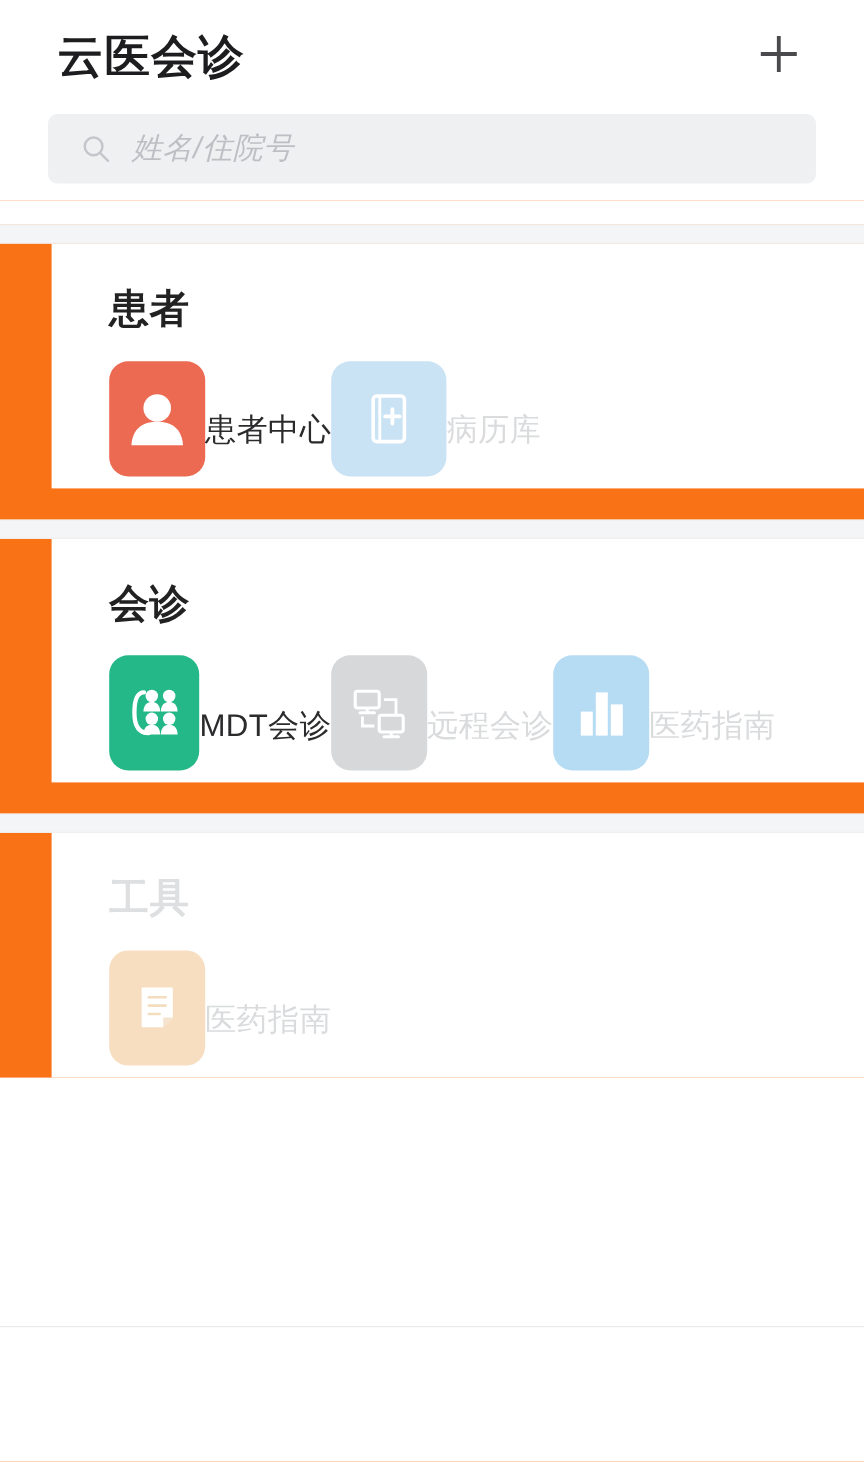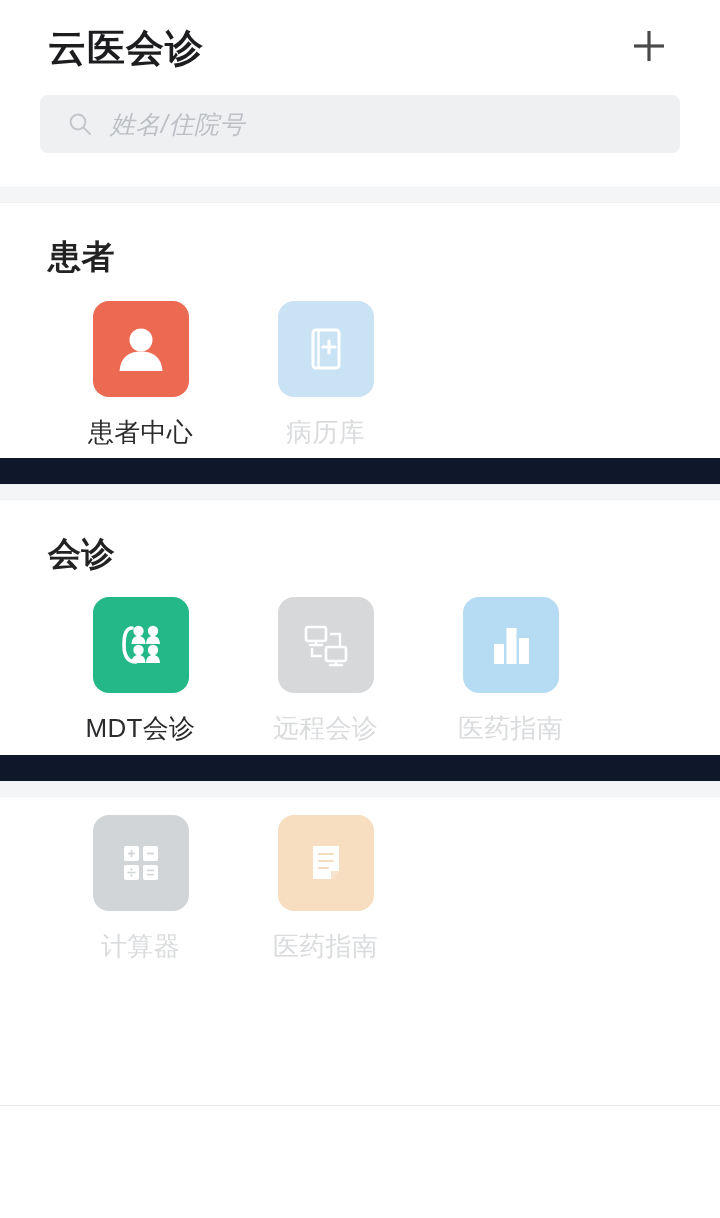--- a/index.html
+++ b/index.html
@@ -13,21 +13,21 @@
     font-family: "Liberation Sans", "DejaVu Sans", sans-serif;
     overflow: hidden;
     position: relative;
   }
   .phone {
     width: 720px;
     height: 1218px;
     position: relative;
     display: flex;
     flex-direction: column;
-    background: #0f172a;
+    background: #f97316;
   }
 
   
   .header {
     height: 95px;
     flex: 0 0 95px;
     display: flex;
     align-items: center;
     justify-content: space-between;
     padding: 0 44px 0 48px;
@@ -102,20 +102,21 @@
     height: 20px;
     flex: 0 0 20px;
     background: #ffffff;
   }
 
   
   .section {
     background: #ffffff;
     padding: 0 48px;
     box-sizing: border-box;
+    margin-left: 43px;
   }
   .section-title {
     font-size: 33px;
     font-weight: bold;
     color: #222222;
     padding-top: 34px;
     padding-bottom: 6px;
     line-height: 1.2;
     letter-spacing: 0.5px;
   }
@@ -123,21 +124,21 @@
     color: #dddfe1;
   }
   .grid {
     display: flex;
     flex-wrap: wrap;
     padding-top: 18px;
   }
   .tile {
     width: 185px;
     display: flex;
-    flex-direction: column;
+    flex-direction: row;
     align-items: center;
     margin-bottom: 10px;
     cursor: pointer;
   }
   .tile.is-disabled {
     cursor: default;
   }
   .tile-icon {
     width: 96px;
     height: 96px;
@@ -303,41 +304,23 @@
         </div>
         <div class="tile-label">医药指南</div>
       </div>
 
     </div>
   </div>
 
   <div class="gap-band" style="margin-top:26px"></div>
 
   <div class="section disabled">
+    <div class="section-title">工具</div>
     <div class="grid">
 
-      <div class="tile is-disabled">
-        <div class="tile-icon" style="background:#d2d5d7">
-          <svg width="58" height="58" viewBox="0 0 58 58">
-            <rect x="12" y="12" width="15" height="15" rx="2" fill="#ffffff"></rect>
-            <rect x="31" y="12" width="15" height="15" rx="2" fill="#ffffff"></rect>
-            <rect x="12" y="31" width="15" height="15" rx="2" fill="#ffffff"></rect>
-            <rect x="31" y="31" width="15" height="15" rx="2" fill="#ffffff"></rect>
-            <line x1="19.5" y1="16" x2="19.5" y2="23" stroke="#d2d5d7" stroke-width="1.8"></line>
-            <line x1="16" y1="19.5" x2="23" y2="19.5" stroke="#d2d5d7" stroke-width="1.8"></line>
-            <line x1="35" y1="19.5" x2="42" y2="19.5" stroke="#d2d5d7" stroke-width="1.8"></line>
-            <line x1="15.5" y1="38.5" x2="23.5" y2="38.5" stroke="#d2d5d7" stroke-width="1.6"></line>
-            <circle cx="19.5" cy="35.4" r="1.1" fill="#d2d5d7"></circle>
-            <circle cx="19.5" cy="41.6" r="1.1" fill="#d2d5d7"></circle>
-            <line x1="35" y1="36.4" x2="42" y2="36.4" stroke="#d2d5d7" stroke-width="1.6"></line>
-            <line x1="35" y1="40.6" x2="42" y2="40.6" stroke="#d2d5d7" stroke-width="1.6"></line>
-          </svg>
-        </div>
-        <div class="tile-label">计算器</div>
-      </div>
 
       <div class="tile is-disabled">
         <div class="tile-icon" style="background:#f7dec0">
           <svg width="56" height="56" viewBox="0 0 56 56">
             <path d="M15 11 L41 11 L41 36 L33 44 L15 44 Z" fill="#ffffff"></path>
             <path d="M41 36 L33 36 L33 44 Z" fill="#f5e3ce"></path>
             <line x1="21" y1="19" x2="35" y2="19" stroke="#f3ddbe" stroke-width="2.2" stroke-linecap="round"></line>
             <line x1="21" y1="26" x2="35" y2="26" stroke="#f3ddbe" stroke-width="2.2" stroke-linecap="round"></line>
             <line x1="21" y1="33" x2="30" y2="33" stroke="#f3ddbe" stroke-width="2.2" stroke-linecap="round"></line>
           </svg>

